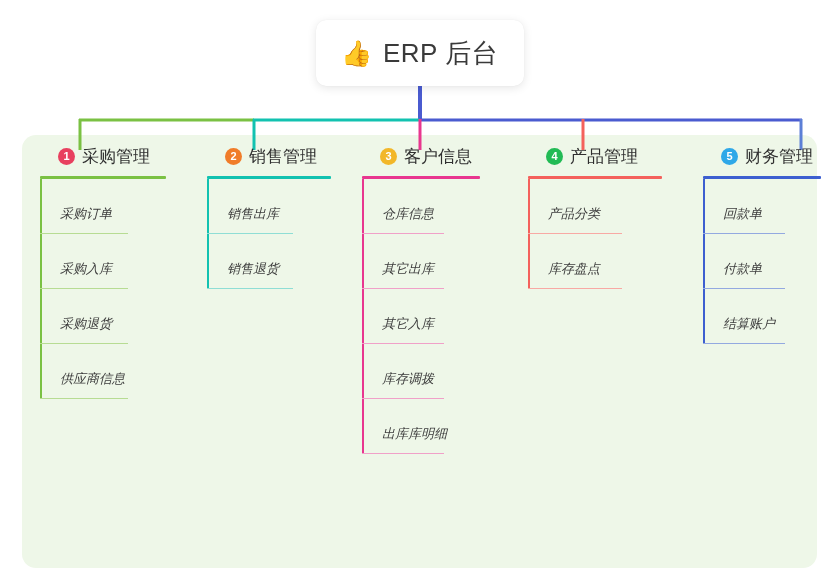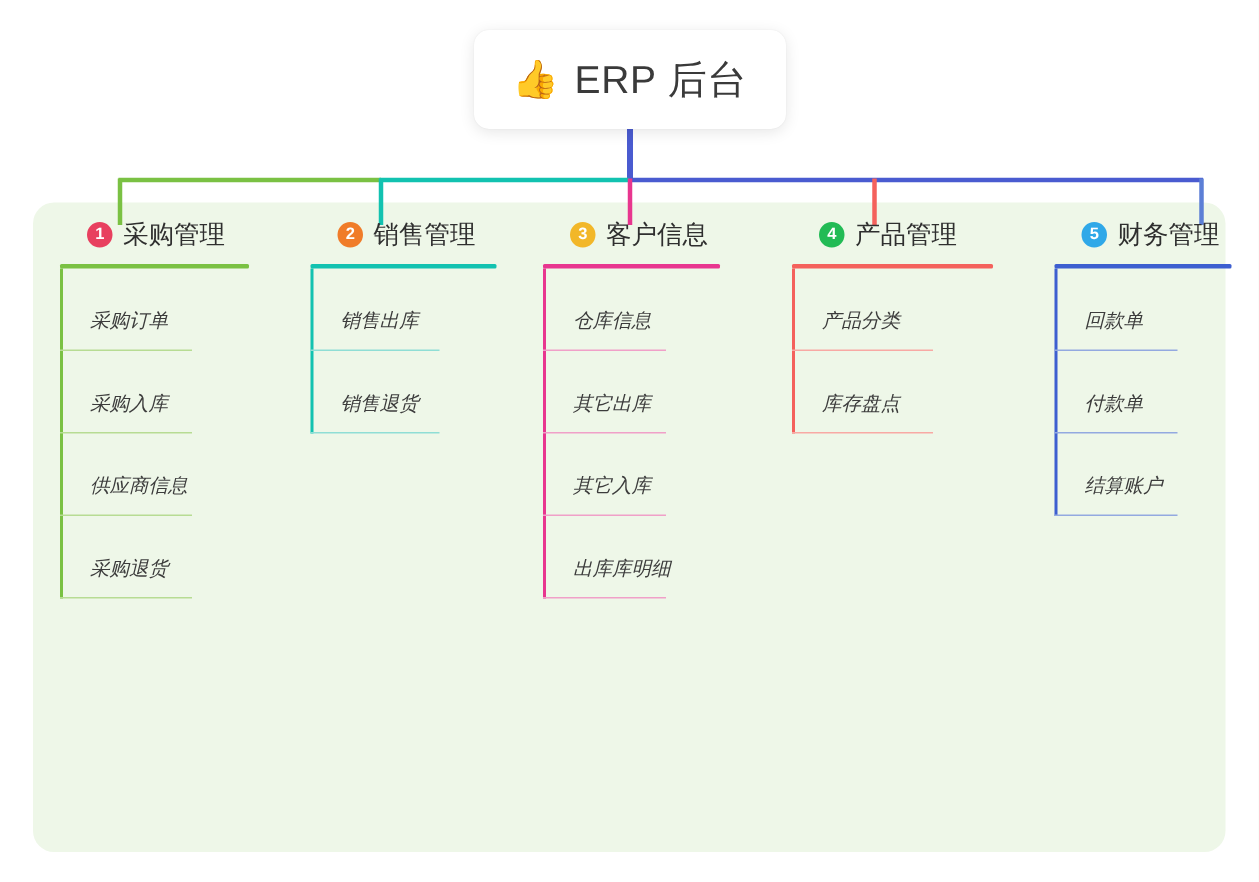--- a/index.html
+++ b/index.html
@@ -170,26 +170,26 @@
             <div class="leaf-label">采购订单</div>
             <div class="underline" style="background: rgb(183, 220, 147); width: 88px;"></div>
           </div>
           <div class="leaf">
             <div class="rail" style="background: rgb(122, 193, 67);"></div>
             <div class="leaf-label">采购入库</div>
             <div class="underline" style="background: rgb(183, 220, 147); width: 88px;"></div>
           </div>
           <div class="leaf">
             <div class="rail" style="background: rgb(122, 193, 67);"></div>
+            <div class="leaf-label">采购退货</div>
+            <div class="underline" style="background: rgb(183, 220, 147); width: 88px;"></div>
+          </div>
+          <div class="leaf">
+            <div class="rail" style="background: rgb(122, 193, 67);"></div>
             <div class="leaf-label">供应商信息</div>
-            <div class="underline" style="background: rgb(183, 220, 147); width: 88px;"></div>
-          </div>
-          <div class="leaf">
-            <div class="rail" style="background: rgb(122, 193, 67);"></div>
-            <div class="leaf-label">采购退货</div>
             <div class="underline" style="background: rgb(183, 220, 147); width: 88px;"></div>
           </div>
         </div>
       </div>
       <div class="column" style="left: 207px;">
         <div class="col-header">
           <span class="badge" style="background: rgb(240, 124, 41);">2</span>
           <span class="col-title">销售管理</span>
         </div>
         <div class="header-rule" style="background: rgb(18, 194, 176); width: 124px;"></div>
@@ -219,20 +219,25 @@
             <div class="underline" style="background: rgb(240, 160, 200); width: 82px;"></div>
           </div>
           <div class="leaf">
             <div class="rail" style="background: rgb(232, 54, 143);"></div>
             <div class="leaf-label">其它出库</div>
             <div class="underline" style="background: rgb(240, 160, 200); width: 82px;"></div>
           </div>
           <div class="leaf">
             <div class="rail" style="background: rgb(232, 54, 143);"></div>
             <div class="leaf-label">其它入库</div>
+            <div class="underline" style="background: rgb(240, 160, 200); width: 82px;"></div>
+          </div>
+          <div class="leaf">
+            <div class="rail" style="background: rgb(232, 54, 143);"></div>
+            <div class="leaf-label">库存调拨</div>
             <div class="underline" style="background: rgb(240, 160, 200); width: 82px;"></div>
           </div>
           <div class="leaf">
             <div class="rail" style="background: rgb(232, 54, 143);"></div>
             <div class="leaf-label">出库库明细</div>
             <div class="underline" style="background: rgb(240, 160, 200); width: 82px;"></div>
           </div>
         </div>
       </div>
       <div class="column" style="left: 528px;">

